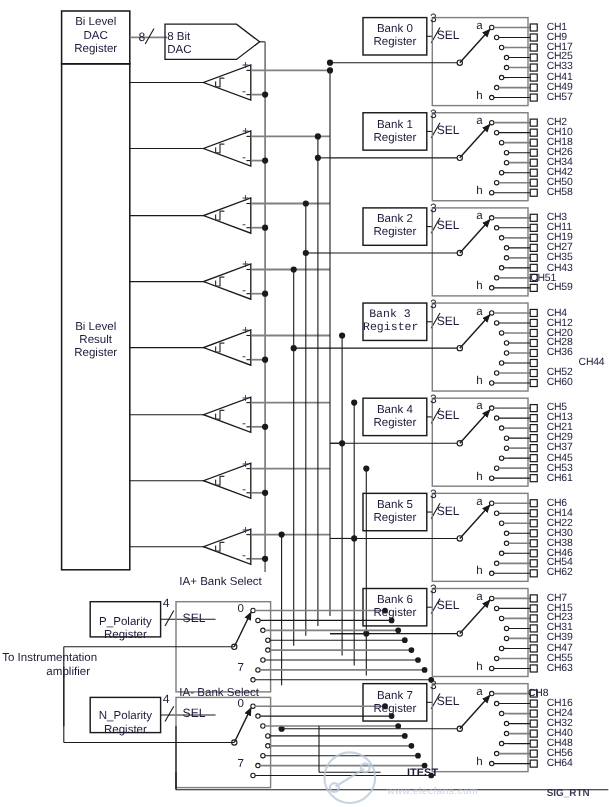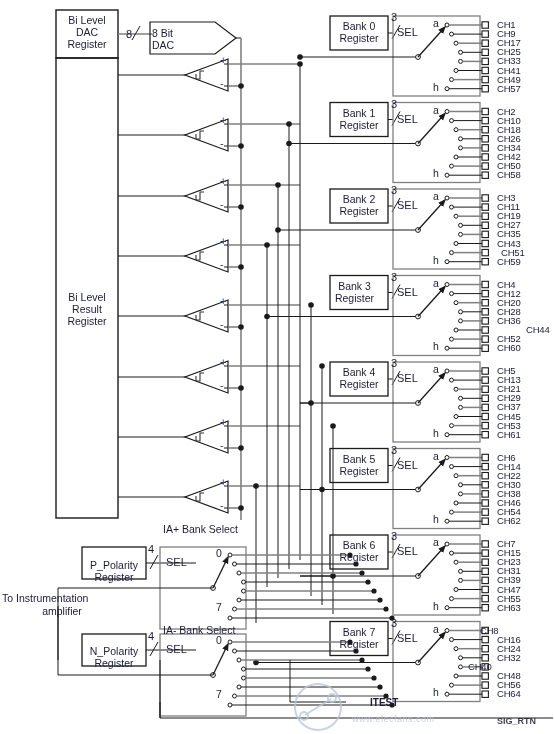--- a/index.html
+++ b/index.html
@@ -570,25 +570,25 @@
         <div>Register</div>
       </div>
       <div class="buslbl" style="left: 391px; top: 184px;">3</div>
       <div class="selw" style="left: 397px; top: 199px;">SEL</div>
       <div class="chlbl" style="left: 497px; top: 193px;">CH3</div>
       <div class="chlbl" style="left: 497px; top: 202.1px;">CH11</div>
       <div class="chlbl" style="left: 497px; top: 211.2px;">CH19</div>
       <div class="chlbl" style="left: 497px; top: 220.3px;">CH27</div>
       <div class="chlbl" style="left: 497px; top: 229.4px;">CH35</div>
       <div class="chlbl" style="left: 497px; top: 238.5px;">CH43</div>
-      <div class="chlbl" style="left: 501px; top: 247.6px;">CH51</div>
+      <div class="chlbl" style="left: 482px; top: 247.6px;">CH51</div>
       <div class="chlbl" style="left: 497px; top: 256.7px;">CH59</div>
       <div class="ahlbl" style="left: 433px; top: 190px;">a</div>
       <div class="ahlbl" style="left: 433px; top: 253.7px;">h</div>
-      <div class="boxlbl" style="left: 330px; top: 279.5px; width: 49px;">
+      <div class="boxlbl" style="left: 330px; top: 279.5px; width: 49px; font-family: Liberation Mono, monospace;">
         <div>Bank 3</div>
         <div>Register</div>
       </div>
       <div class="buslbl" style="left: 391px; top: 270.5px;">3</div>
       <div class="selw" style="left: 397px; top: 285.5px;">SEL</div>
       <div class="chlbl" style="left: 497px; top: 279.5px;">CH4</div>
       <div class="chlbl" style="left: 497px; top: 288.6px;">CH12</div>
       <div class="chlbl" style="left: 497px; top: 297.7px;">CH20</div>
       <div class="chlbl" style="left: 497px; top: 306.8px;">CH28</div>
       <div class="chlbl" style="left: 497px; top: 315.9px;">CH36</div>
@@ -648,21 +648,21 @@
       <div class="boxlbl" style="left: 330px; top: 625.5px; width: 58px;">
         <div>Bank 7</div>
         <div>Register</div>
       </div>
       <div class="buslbl" style="left: 391px; top: 616.5px;">3</div>
       <div class="selw" style="left: 397px; top: 631.5px;">SEL</div>
       <div class="chlbl" style="left: 480px; top: 625.5px;">CH8</div>
       <div class="chlbl" style="left: 497px; top: 634.6px;">CH16</div>
       <div class="chlbl" style="left: 497px; top: 643.7px;">CH24</div>
       <div class="chlbl" style="left: 497px; top: 652.8px;">CH32</div>
-      <div class="chlbl" style="left: 468px; top: 661.9px;">CH40</div>
+      <div class="chlbl" style="left: 497px; top: 661.9px;">CH40</div>
       <div class="chlbl" style="left: 497px; top: 671px;">CH48</div>
       <div class="chlbl" style="left: 497px; top: 680.1px;">CH56</div>
       <div class="chlbl" style="left: 497px; top: 689.2px;">CH64</div>
       <div class="ahlbl" style="left: 433px; top: 622.5px;">a</div>
       <div class="ahlbl" style="left: 433px; top: 686.2px;">h</div>
     </div>
   <div id="mux-layer">
       <div class="buslbl" style="left: 148px; top: 543px;">4</div>
       <div class="selw" style="left: 166px; top: 556px;">SEL</div>
       <div class="numlbl" style="left: 216px; top: 547px;">0</div>

